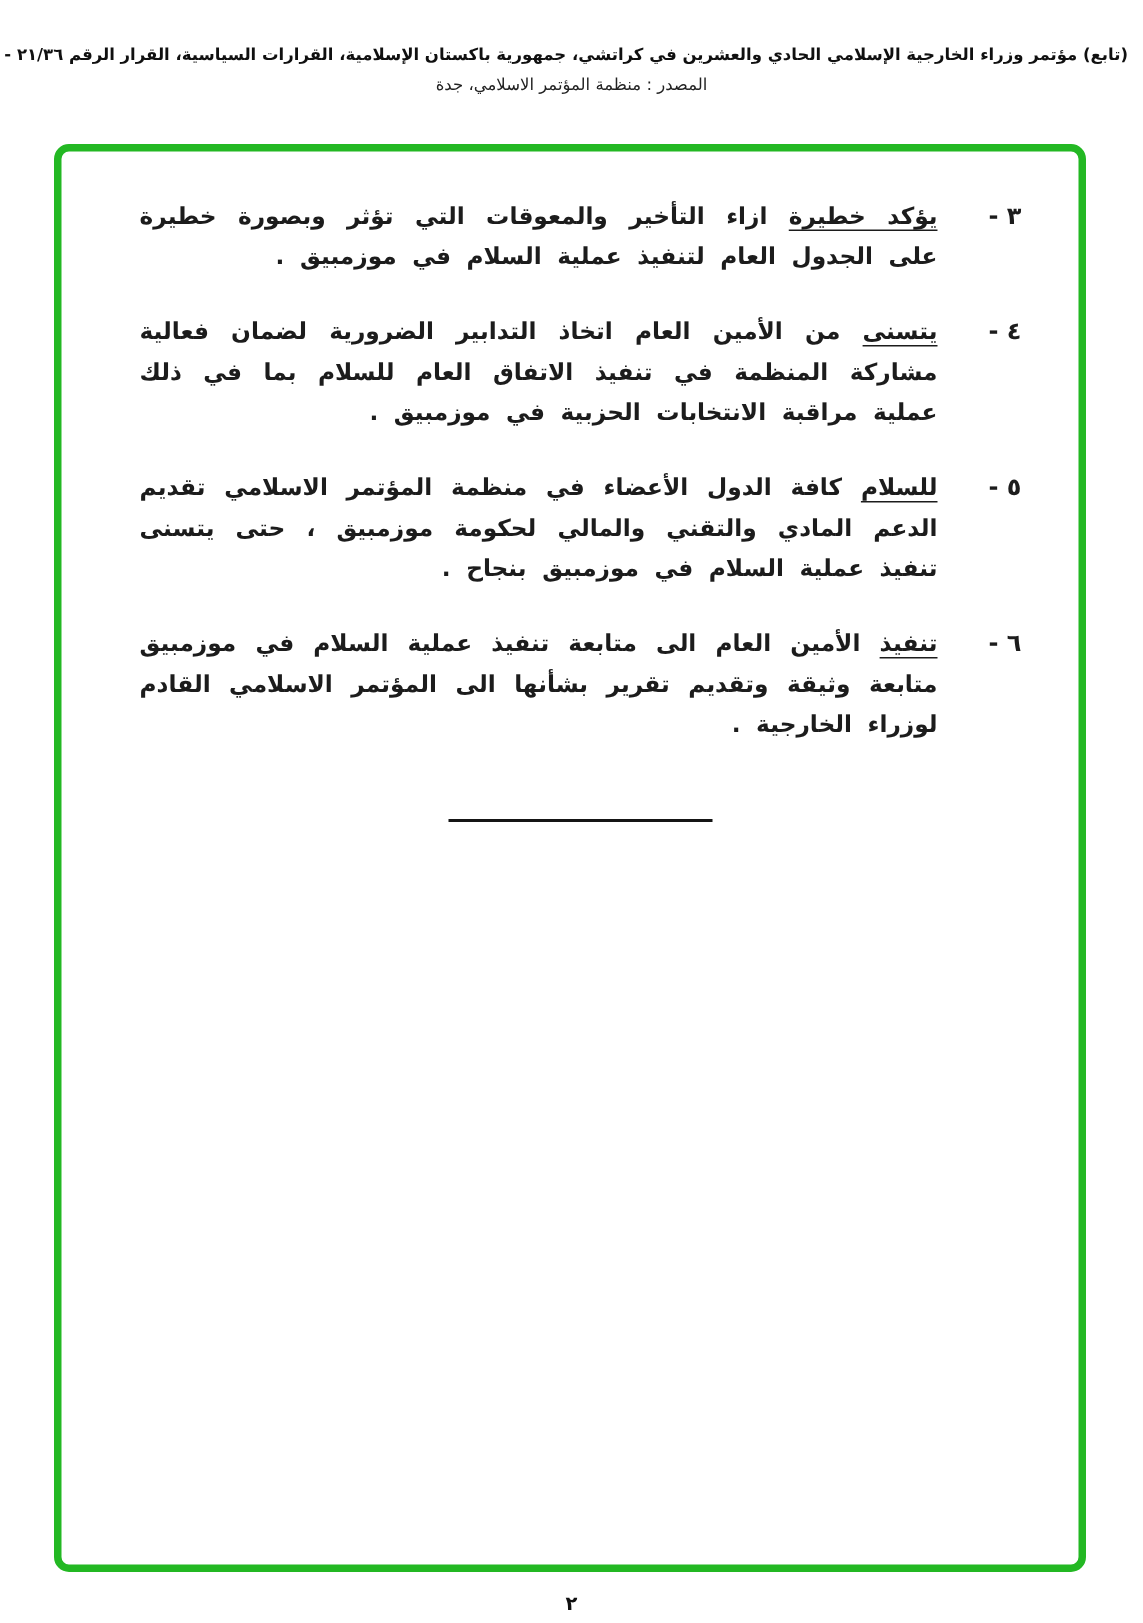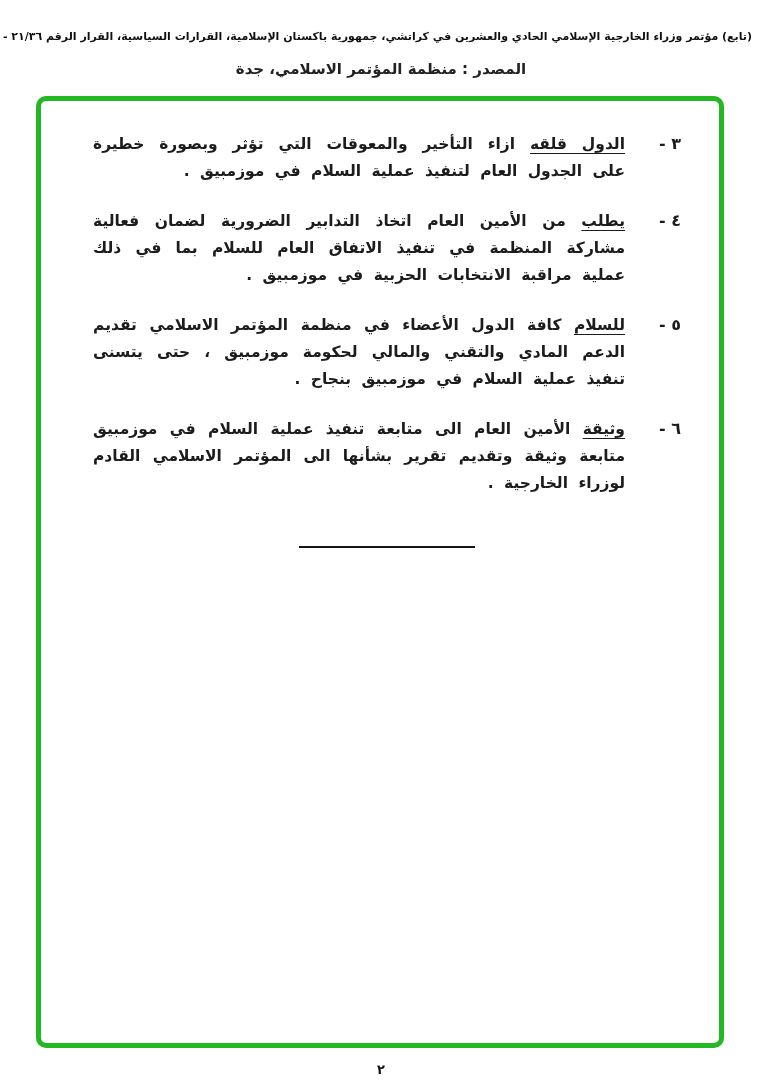--- a/index.html
+++ b/index.html
@@ -17,24 +17,24 @@
     padding-top: 30px;
   }
   .header-line1 {
     font-size: 11px;
     font-weight: bold;
     color: #101010;
     white-space: nowrap;
     padding: 0 10px;
   }
   .header-line2 {
-    font-size: 15px;
-    font-weight: bold;
+    font-size: 11px;
+    font-weight: normal;
     color: #222222;
-    margin-top: 17px;
+    margin-top: 7px;
   }
   .content-frame {
     position: absolute;
     left: 36px;
     top: 96px;
     width: 688px;
     height: 952px;
     border: 5px solid #23b823;
     border-radius: 10px;
     padding: 30px 38px 0 52px;
@@ -90,45 +90,45 @@
 <header class="page-header">
   <div class="header-line1">(تابع) مؤتمر وزراء الخارجية الإسلامي الحادي والعشرين في كراتشي، جمهورية باكستان الإسلامية، القرارات السياسية، القرار الرقم ٢١/٣٦ - س</div>
   <div class="header-line2">المصدر : منظمة المؤتمر الاسلامي، جدة</div>
 </header>
 
 <main class="content-frame" style="border-color: rgb(35, 184, 35);">
 
   <div class="clause">
     <span class="clause-num">٣ -</span>
     <p class="clause-text">
-      <span class="clause-lead">الدول قلقه</span>
+      <span class="clause-lead">يؤكد خطيرة</span>
       <span>ازاء التأخير والمعوقات التي تؤثر وبصورة خطيرة على الجدول العام لتنفيذ عملية السلام في موزمبيق .</span>
     </p>
   </div>
 
   <div class="clause">
     <span class="clause-num">٤ -</span>
     <p class="clause-text">
-      <span class="clause-lead">يطلب</span>
+      <span class="clause-lead">يتسنى</span>
       <span>من الأمين العام اتخاذ التدابير الضرورية لضمان فعالية مشاركة المنظمة في تنفيذ الاتفاق العام للسلام بما في ذلك عملية مراقبة الانتخابات الحزبية في موزمبيق .</span>
     </p>
   </div>
 
   <div class="clause">
     <span class="clause-num">٥ -</span>
     <p class="clause-text">
       <span class="clause-lead">للسلام</span>
       <span>كافة الدول الأعضاء في منظمة المؤتمر الاسلامي تقديم الدعم المادي والتقني والمالي لحكومة موزمبيق ، حتى يتسنى تنفيذ عملية السلام في موزمبيق بنجاح .</span>
     </p>
   </div>
 
   <div class="clause">
     <span class="clause-num">٦ -</span>
     <p class="clause-text">
-      <span class="clause-lead">وثيقة</span>
+      <span class="clause-lead">تنفيذ</span>
       <span>الأمين العام الى متابعة تنفيذ عملية السلام في موزمبيق متابعة وثيقة وتقديم تقرير بشأنها الى المؤتمر الاسلامي القادم لوزراء الخارجية .</span>
     </p>
   </div>
 
   <div class="section-divider"></div>
 
 </main>
 
 <footer>
   <div class="page-number">٢</div>

